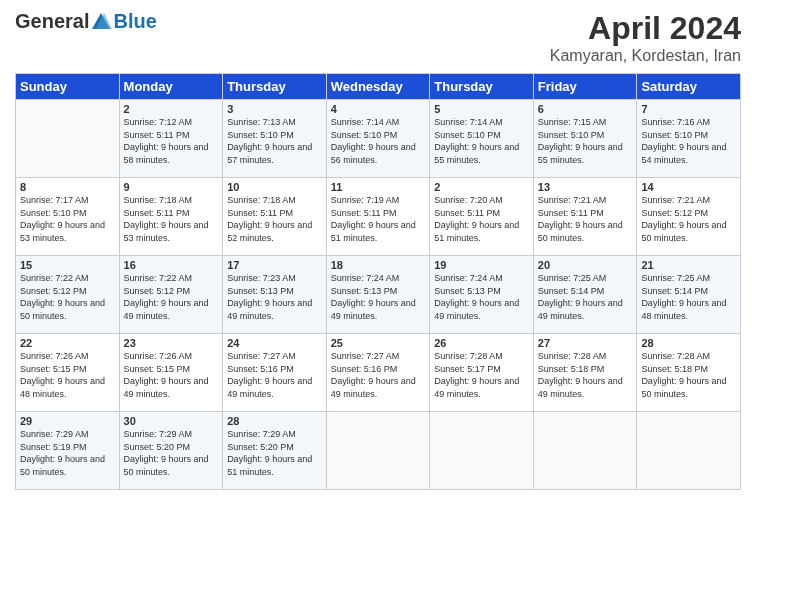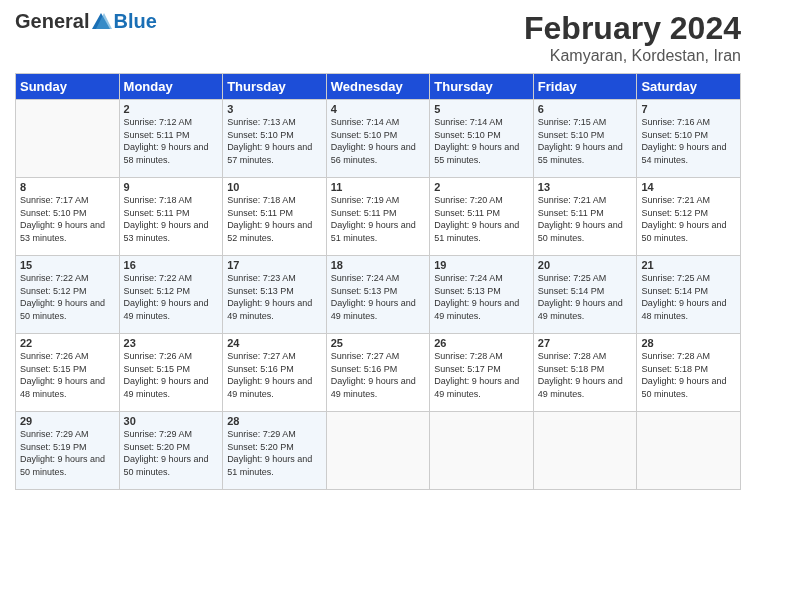--- a/index.html
+++ b/index.html
@@ -88,21 +88,21 @@
       <div style="display:flex;align-items:center;">
         <span style="font-size:20px;font-weight:bold;color:#333;">General</span>
         <svg width="22" height="22" viewBox="0 0 22 22" style="margin:0 1px;">
           <polygon points="11,2 20,18 2,18" fill="#1a6fb5"></polygon>
           <polygon points="14,2 22,18 6,18" fill="#4a9fd4" opacity="0.6"></polygon>
         </svg>
       </div>
       <span style="font-size:20px;font-weight:bold;color:#1a6fb5;">Blue</span>
     </div>
     <div class="title-block">
-      <div class="month-title">February 2024</div>
+      <div class="month-title">April 2024</div>
       <div class="location-title">Kamyaran, Kordestan, Iran</div>
     </div>
   </div>
 
   <table>
     <thead>
       <tr>
         <th>Sunday</th>
         <th>Monday</th>
         <th>Thursday</th>

